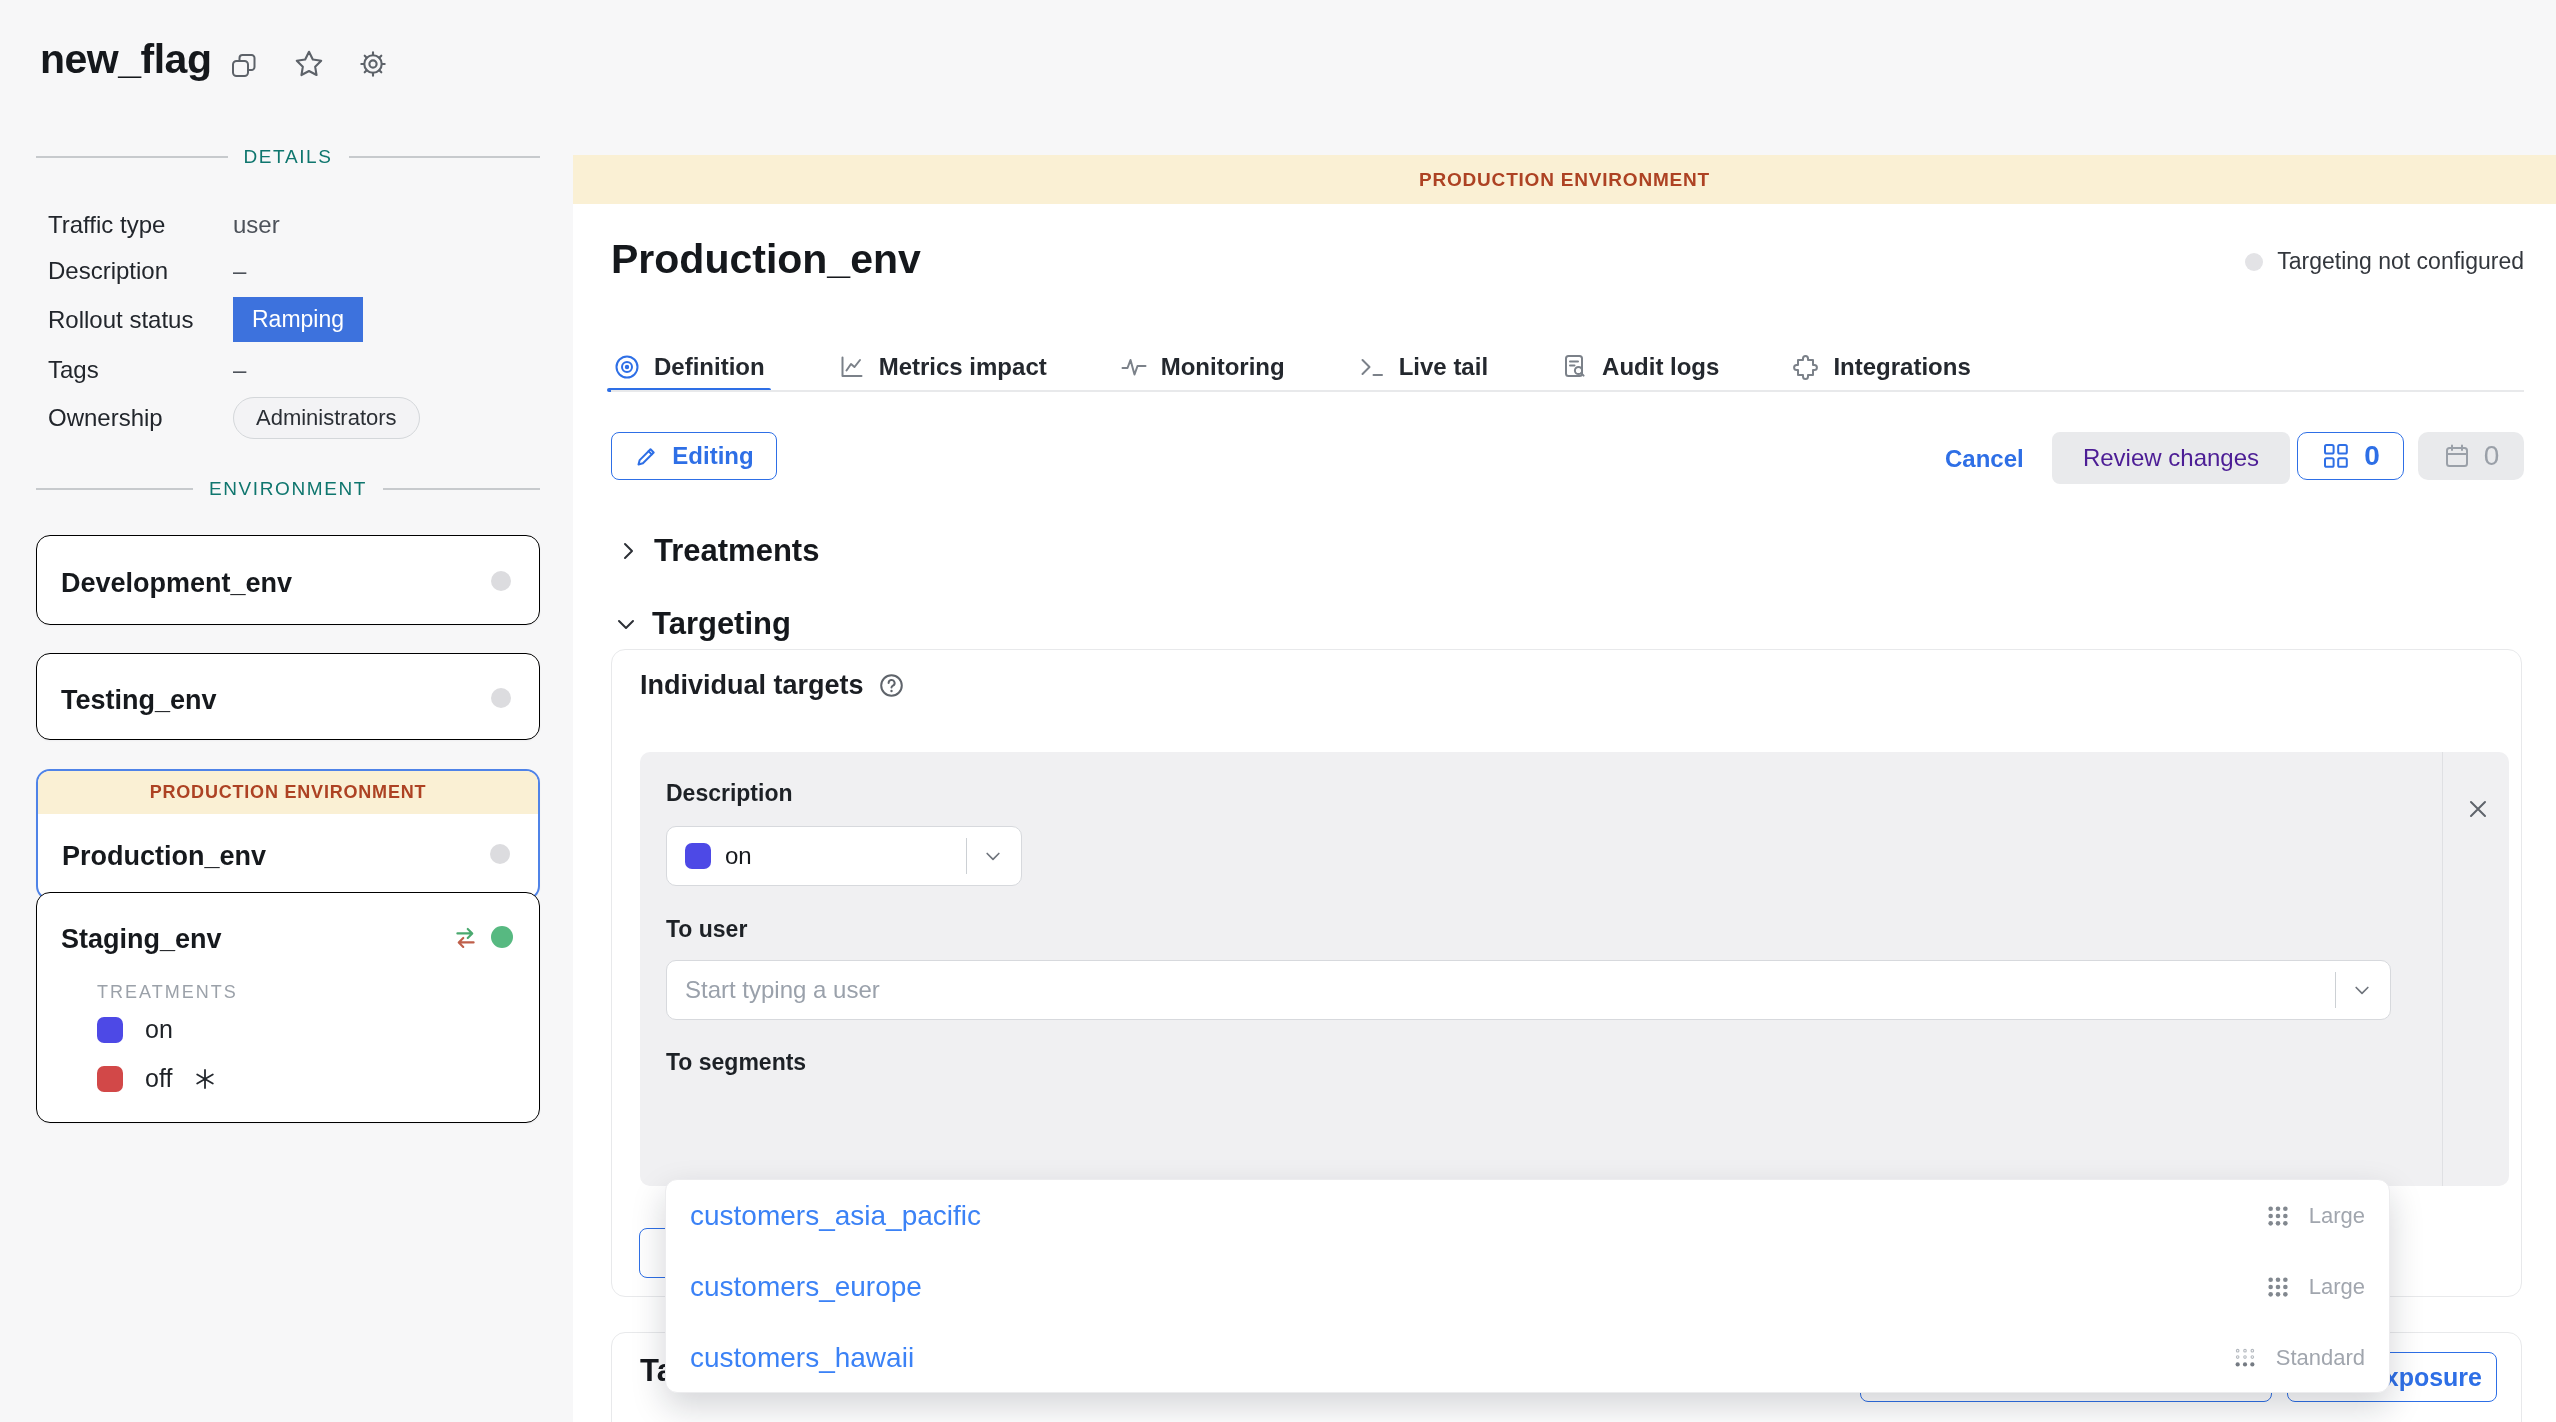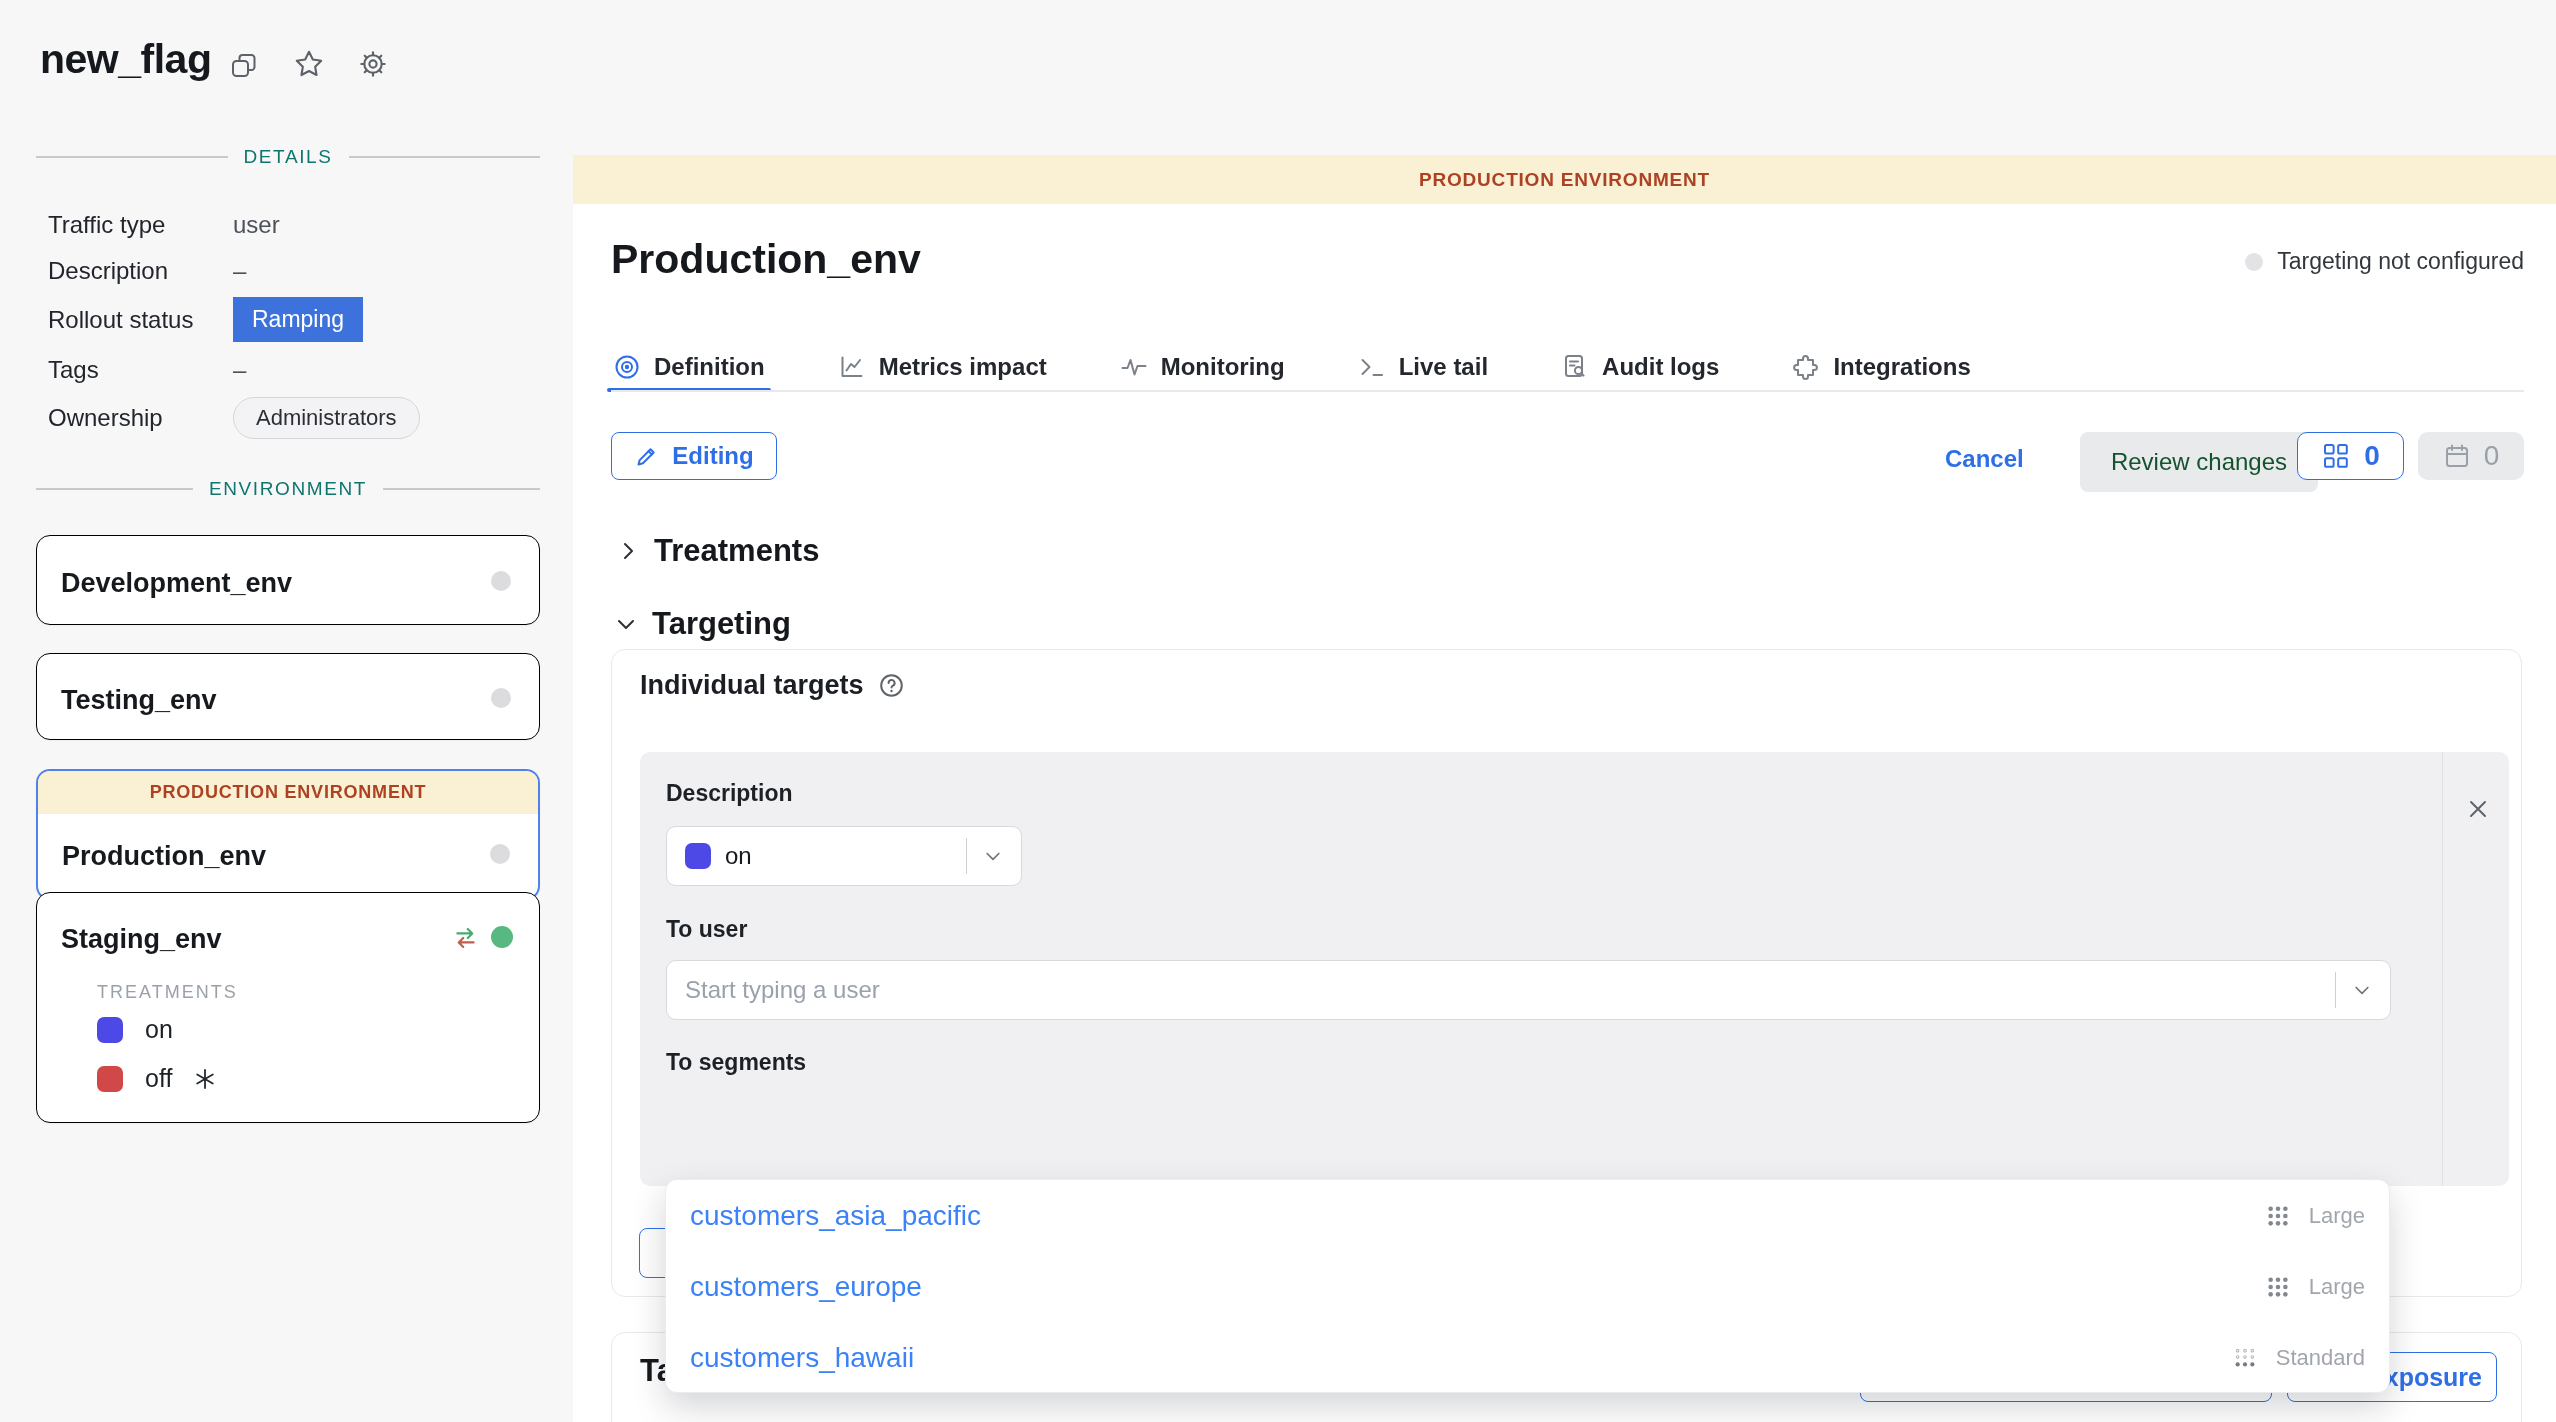--- a/index.html
+++ b/index.html
@@ -59,22 +59,22 @@
   .tab.active .t-ic { color:#2e6fe6; }
   .tab.active::after { content:""; position:absolute; left:-4px; right:-4px; bottom:-2px; height:4px;
     background:#2e6fe6; border-radius:3px; }
   .tabs-hairline { position:absolute; left:38px; right:32px; top:390px; height:1.5px; background:#e8e9eb; }
 
   .editing-btn { position:absolute; left:38px; top:432px; width:166px; height:48px; background:#fff;
     border:1.5px solid #2e6fe6; border-radius:8px; color:#2e6fe6; font-size:24px; font-weight:700;
     display:flex; align-items:center; justify-content:center; gap:12px; cursor:pointer; font-family:inherit; }
   .cancel-link { position:absolute; left:1372px; top:445px; font-size:24px; font-weight:700; color:#2e6fe6;
     cursor:pointer; text-decoration:none; }
-  .review-btn { position:absolute; left:1479px; top:432px; width:238px; height:60px; background:#e9eaec;
-    border:none; border-radius:8px; color:#14532d; font-size:24px; font-weight:500; cursor:default; font-family:inherit;margin-left:28px; }
+  .review-btn { position:absolute; left:1479px; top:432px; width:238px; height:52px; background:#e9eaec;
+    border:none; border-radius:8px; color:#4c1d95; font-size:24px; font-weight:500; cursor:default; font-family:inherit; }
   .count-btn { position:absolute; top:432px; height:48px; border-radius:10px; display:flex; align-items:center;
     justify-content:center; gap:13px; font-size:28px; font-weight:700; cursor:pointer; font-family:inherit; }
   .count-blue { left:1724px; width:107px; background:#fff; border:1.5px solid #2e6fe6; color:#2e6fe6; }
   .count-gray { left:1845px; width:106px; background:#e9eaec; border:none; color:#9aa0a8; font-weight:500; }
 
   .sec-head { position:absolute; display:flex; align-items:center; gap:14px; font-size:31px; font-weight:700;
     color:#15181c; cursor:pointer; }
   .sec-head .c-ic { color:#2c3036; }
 
   .it-card { position:absolute; left:38px; top:649px; width:1911px; height:648px; background:#fff;

